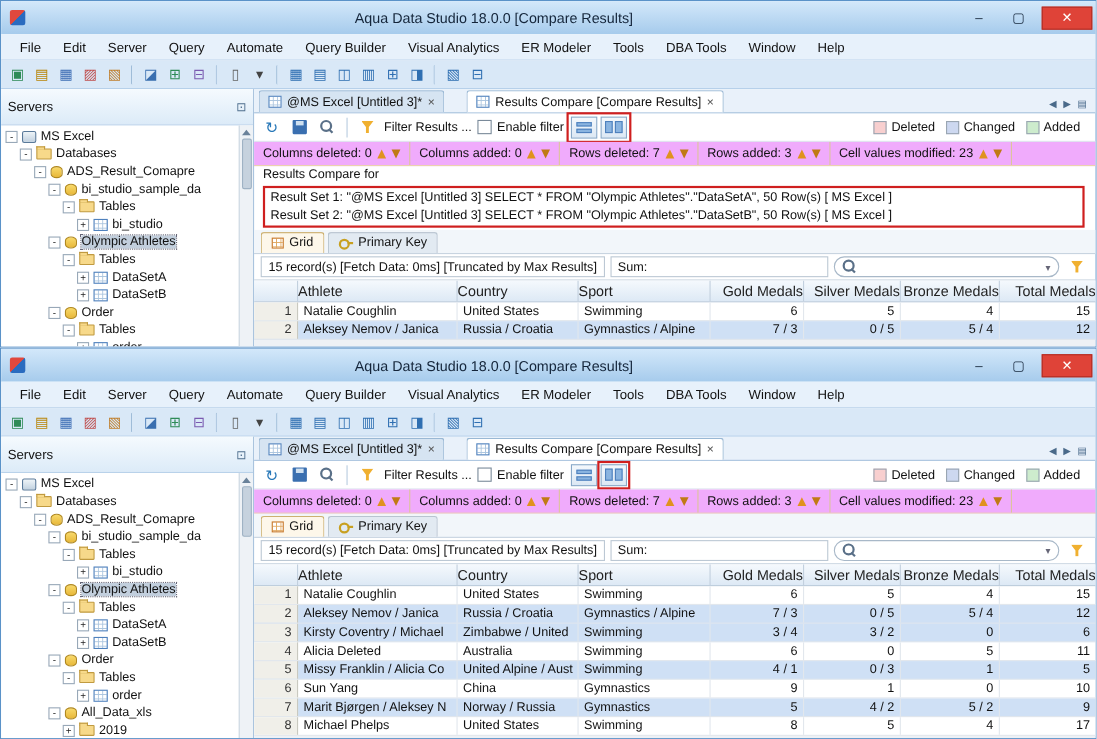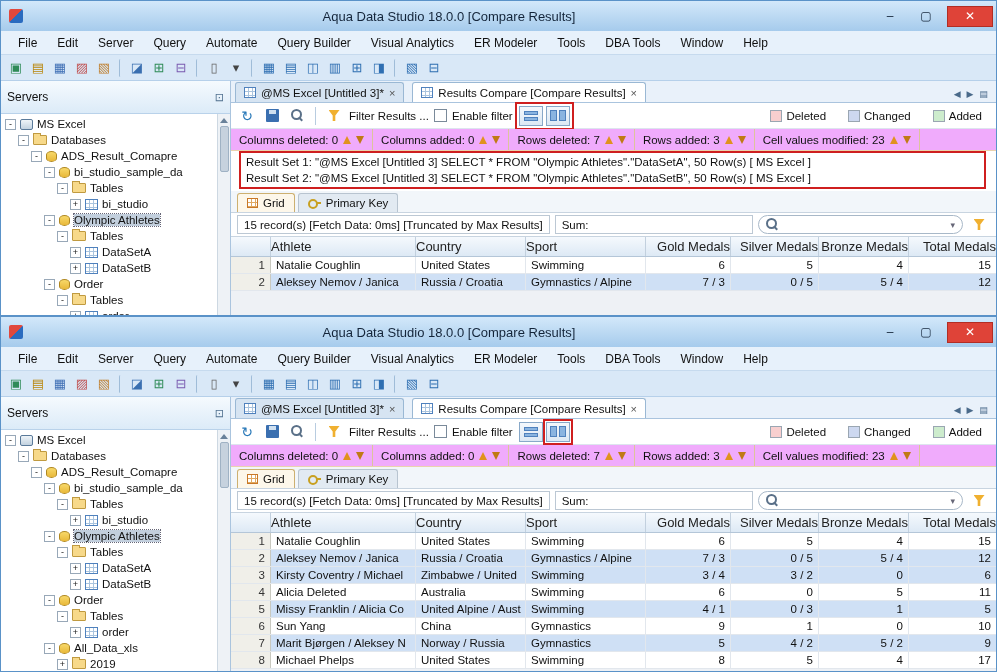--- a/index.html
+++ b/index.html
@@ -40,21 +40,21 @@
   .ic-dbfolder::before,.ic-folder::before{content:"";position:absolute;top:-3px;left:-1px;width:6px;height:2px;background:#f7d98a;border:1px solid #c09a40;border-bottom:none}
   .ic-db{width:11px;height:11px;background:linear-gradient(#f8d96a,#e8b83a);border:1px solid #b08820;border-radius:50%/35%}
   .ic-table{width:13px;height:11px;border:1px solid #4f81bd;background-color:#fff;background-image:linear-gradient(#aac4de 1px,transparent 1px),linear-gradient(90deg,#aac4de 1px,transparent 1px);background-size:4px 4px;background-position:-1px -1px}
   .titem.selected .tlabel{background:#c2cfdd;outline:1px dotted #667}
   .tree-scroll{width:13px;flex:0 0 auto;background:#eef2f6;border-left:1px solid #cdd8e2;display:flex;flex-direction:column;align-items:center;padding-top:1px}
   .scroll-arrow{width:0;height:0;border-left:4px solid transparent;border-right:4px solid transparent;border-bottom:5px solid #6a829a;margin:3px 0}
   .scroll-thumb{width:9px;height:46px;background:#c6d2de;border:1px solid #9fb2c4;border-radius:2px}
 
   
   .main{flex:1;display:flex;flex-direction:column;min-width:0}
-  .tabbar{height:22px;flex:0 0 auto;background:#e9f1fa;border-bottom:1px solid #aac4de;display:flex;align-items:flex-end;padding:2px 4px 0;gap:8px}
+  .tabbar{height:22px;flex:0 0 auto;background:#e9f1fa;border-bottom:1px solid #aac4de;display:flex;align-items:flex-end;padding:2px 4px 0;gap:20px}
   .tab{height:20px;display:flex;align-items:center;gap:5px;padding:0 8px;border:1px solid #9ab8d4;border-bottom:none;border-radius:3px 3px 0 0;background:#d6e4f2;font-size:11.5px;white-space:nowrap;cursor:default}
   .tab.active{background:#fff}
   .mini-grid{width:12px;height:11px;border:1px solid #4f81bd;background-color:#fff;background-image:linear-gradient(#aac4de 1px,transparent 1px),linear-gradient(90deg,#aac4de 1px,transparent 1px);background-size:4px 4px;background-position:-1px -1px}
   .tab-close{color:#555;font-size:11px}
   .tab-controls{margin-left:auto;display:flex;gap:6px;align-items:center;color:#4a6a8a;font-size:9px;padding:0 4px 3px 0}
 
   
   .filter-row{height:26px;flex:0 0 auto;display:flex;align-items:center;gap:5px;padding:0 6px;border-bottom:1px solid #dde5ee}
   .icon-btn{width:20px;height:20px;display:flex;align-items:center;justify-content:center;color:#2878b8;font-size:14px;cursor:default}
   .disk{width:13px;height:13px;background:#3a6fb0;border-radius:1px;position:relative}
@@ -66,21 +66,21 @@
   .funnel{width:11px;height:11px;background:#f0b030;clip-path:polygon(0 0,100% 0,62% 50%,62% 100%,38% 100%,38% 50%)}
   .flt-label{font-size:11.5px;white-space:nowrap}
   .checkbox{width:13px;height:13px;border:1px solid #7a8a9a;background:#fff;flex:0 0 auto}
   .toggle-group{display:flex;gap:3px;padding:1px;align-items:center}
   .toggle-btn{width:24px;height:20px;border:1px solid #88a8c8;background:linear-gradient(#f4f8fc,#dce8f4);display:flex;align-items:center;justify-content:center;gap:2px;padding:2px}
   .toggle-btn.tb-h{flex-direction:column}
   .toggle-btn .pane{background:#8ab4e0;border:1px solid #4f81bd}
   .tb-h .pane{width:14px;height:4px}
   .tb-v .pane{width:7px;height:11px}
   .red-box{outline:2px solid #cf1f1f;outline-offset:1px}
-  .legend{margin-left:auto;display:flex;gap:22px;font-size:11.5px;padding-right:8px}
+  .legend{margin-left:auto;display:flex;gap:10px;font-size:11.5px;padding-right:8px}
   .legend-item{display:flex;align-items:center;gap:4px}
   .swatch{width:12px;height:12px;border:1px solid #9aa6b2}
 
   
   .stats-row{height:22px;flex:0 0 auto;display:flex;align-items:center;background:#f0abfc;border-bottom:1px solid #ead2ae;font-size:11.5px}
   .stat{display:flex;align-items:center;gap:5px;padding:0 8px;border-right:1px solid #dcc49c;height:100%;white-space:nowrap}
   .arrow-up{width:0;height:0;border-left:4px solid transparent;border-right:4px solid transparent;border-bottom:8px solid #e0921e;cursor:default}
   .arrow-down{width:0;height:0;border-left:4px solid transparent;border-right:4px solid transparent;border-top:8px solid #c07a14;cursor:default}
 
   
@@ -342,20 +342,21 @@
           <span class="arrow-up"></span>
           <span class="arrow-down"></span>
         </span>
           <span class="stat">
           <span>Cell values modified: 23</span>
           <span class="arrow-up"></span>
           <span class="arrow-down"></span>
         </span>
         </div>
 
+      <div class="compare-for">Results Compare for</div>
 
       <div class="result-sets">
         <div class="result-line">Result Set 1:  "@MS Excel [Untitled 3] SELECT * FROM "Olympic Athletes"."DataSetA", 50 Row(s)  [ MS Excel ]</div>
         <div class="result-line">Result Set 2:  "@MS Excel [Untitled 3] SELECT * FROM "Olympic Athletes"."DataSetB", 50 Row(s)  [ MS Excel ]</div>
       </div>
 
       <div class="grid-tabs">
         <span class="gtab active">
           <span class="ggrid"></span>
           <span>Grid</span>

